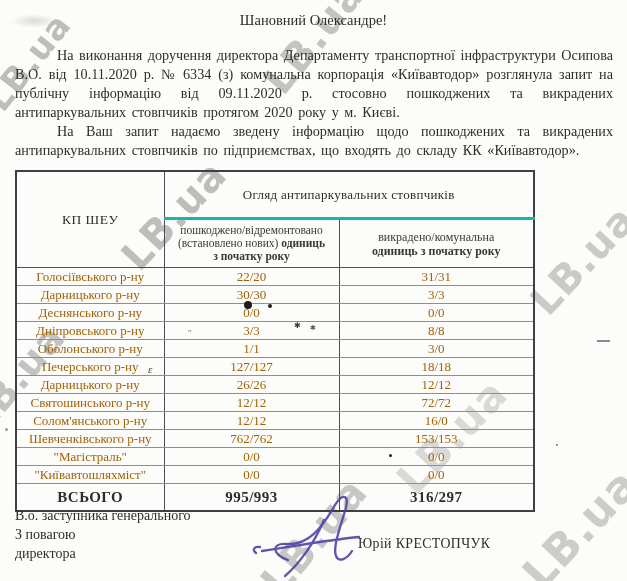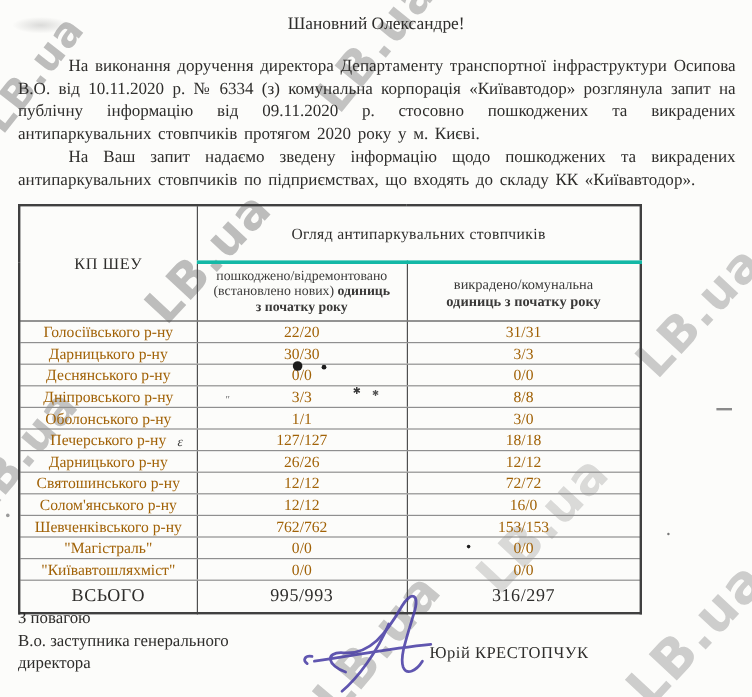--- a/index.html
+++ b/index.html
@@ -53,21 +53,21 @@
     border-bottom:3px solid #14b8a6;letter-spacing:.3px;
   }
   th.rowhead{font-size:13.5px;border-bottom:1px solid #4f4f4f;letter-spacing:.5px;}
   th.subhead{
     height:47px;font-size:11.5px;line-height:13px;
     border-bottom:1px solid #4f4f4f;color:#3a3938;
   }
   th.subhead .b{font-weight:bold;}
   th.subhead.stolen{font-size:12px;line-height:14px;}
   tr.datarow td{height:17px;border-bottom:1px solid #8f8f8f;color:#a16207;}
-  tr.totalrow td{height:26px;font-size:15px;letter-spacing:.5px;}
+  tr.totalrow td{height:26px;font-size:15px;letter-spacing:.5px;font-weight:bold;}
   
   .closing{
     position:absolute;left:15px;top:506px;
     font-size:14px;line-height:19px;
   }
   .signer{
     position:absolute;left:358px;top:536px;
     font-size:13.8px;letter-spacing:.4px;
   }
   .sig-svg{position:absolute;left:228px;top:490px;pointer-events:none;}
@@ -185,22 +185,22 @@
       </tr>
       <tr class="totalrow">
         <td>ВСЬОГО</td>
         <td class="vline">995/993</td>
         <td class="vline">316/297</td>
       </tr>
     </tbody>
   </table>
 
   <div class="closing">
+    <div>В.о. заступника генерального</div>
     <div>З повагою</div>
-    <div>В.о. заступника генерального</div>
     <div>директора</div>
   </div>
 
   <svg class="sig-svg" width="250" height="90" viewBox="0 0 250 90">
     <g fill="none" stroke="#4a3fa5" stroke-width="2.3" stroke-linecap="round" opacity="0.88">
       <path d="M60 70 C45 65 42 53 58 54 C80 56 94 38 107 15 C115 2 122 5 117 21 C110 44 105 58 108 66 C111 73 119 69 124 61"></path>
       <path d="M34 61 C80 54 100 50 131 47"></path>
       <path d="M96 30 C86 54 70 75 57 86"></path>
       <path d="M28 63 C24 60 26 56 32 57"></path>
     </g>

